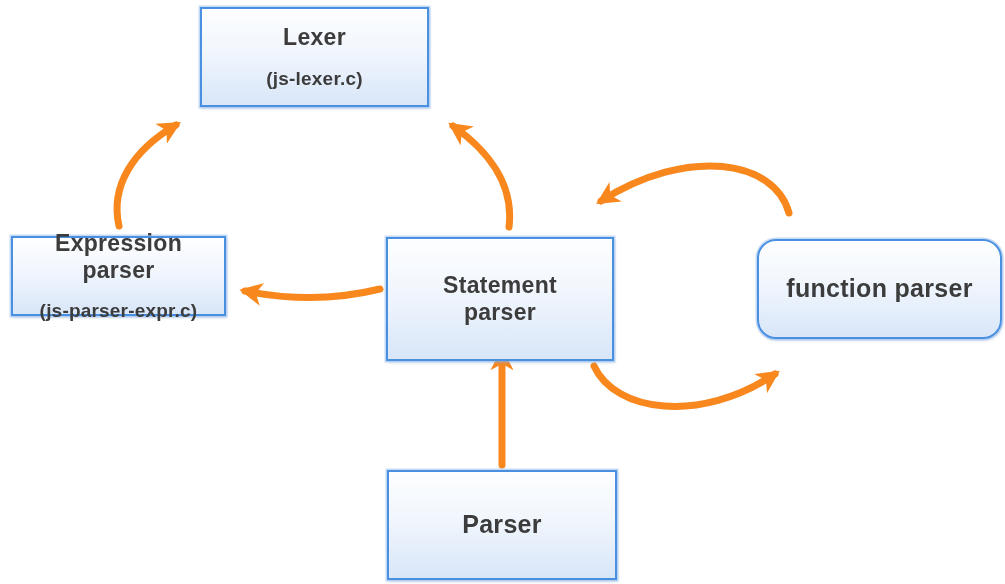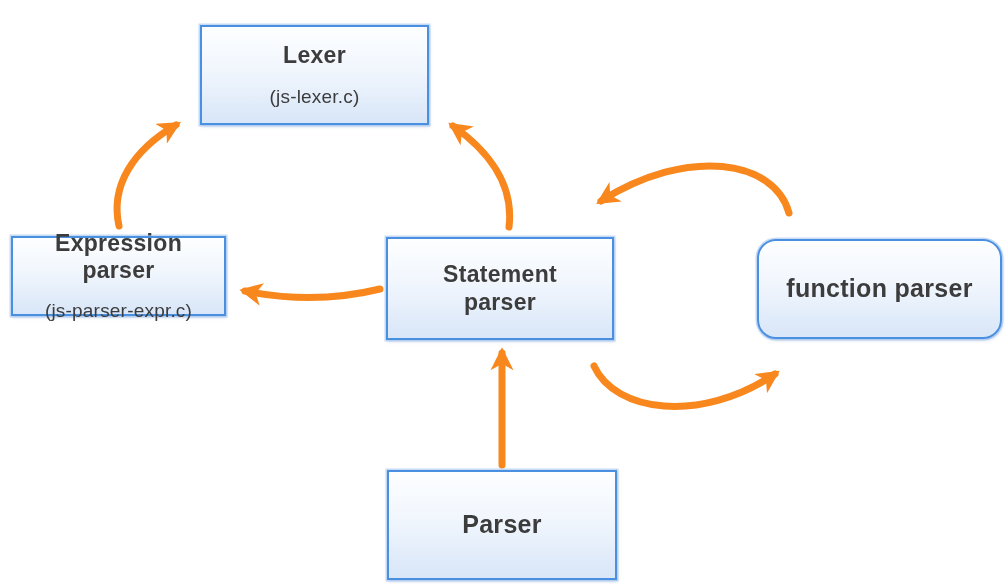--- a/index.html
+++ b/index.html
@@ -36,28 +36,28 @@
   }
   .node-title {
     font-size: 23px;
     font-weight: 700;
     line-height: 1.18;
     letter-spacing: 0.3px;
     white-space: pre-line;
   }
   .node-subtitle {
     font-size: 19px;
-    font-weight: 400;
+    font-weight: 700;
     margin-top: 16px;
     letter-spacing: 0.2px;
     white-space: nowrap;
   }
-  #node-lexer      { left: 200px; top: 25px;   width: 229px; height: 100px; }
+  #node-lexer      { left: 200px; top: 7px;   width: 229px; height: 100px; }
   #node-expression { left: 11px;  top: 236px; width: 215px; height: 80px; }
-  #node-statement  { left: 386px; top: 237px; width: 228px; height: 103px; }
+  #node-statement  { left: 386px; top: 237px; width: 228px; height: 124px; }
   #node-function   { left: 757px; top: 239px; width: 245px; height: 100px; border-radius: 19px; }
   #node-parser     { left: 387px; top: 470px; width: 230px; height: 110px; }
   #node-function .node-title { font-size: 25px; }
   #node-function .node-subtitle { font-size: 18px; }
   #node-parser .node-title { font-size: 25px; }
 </style>
 </head>
 <body>
 
 <div id="canvas">

